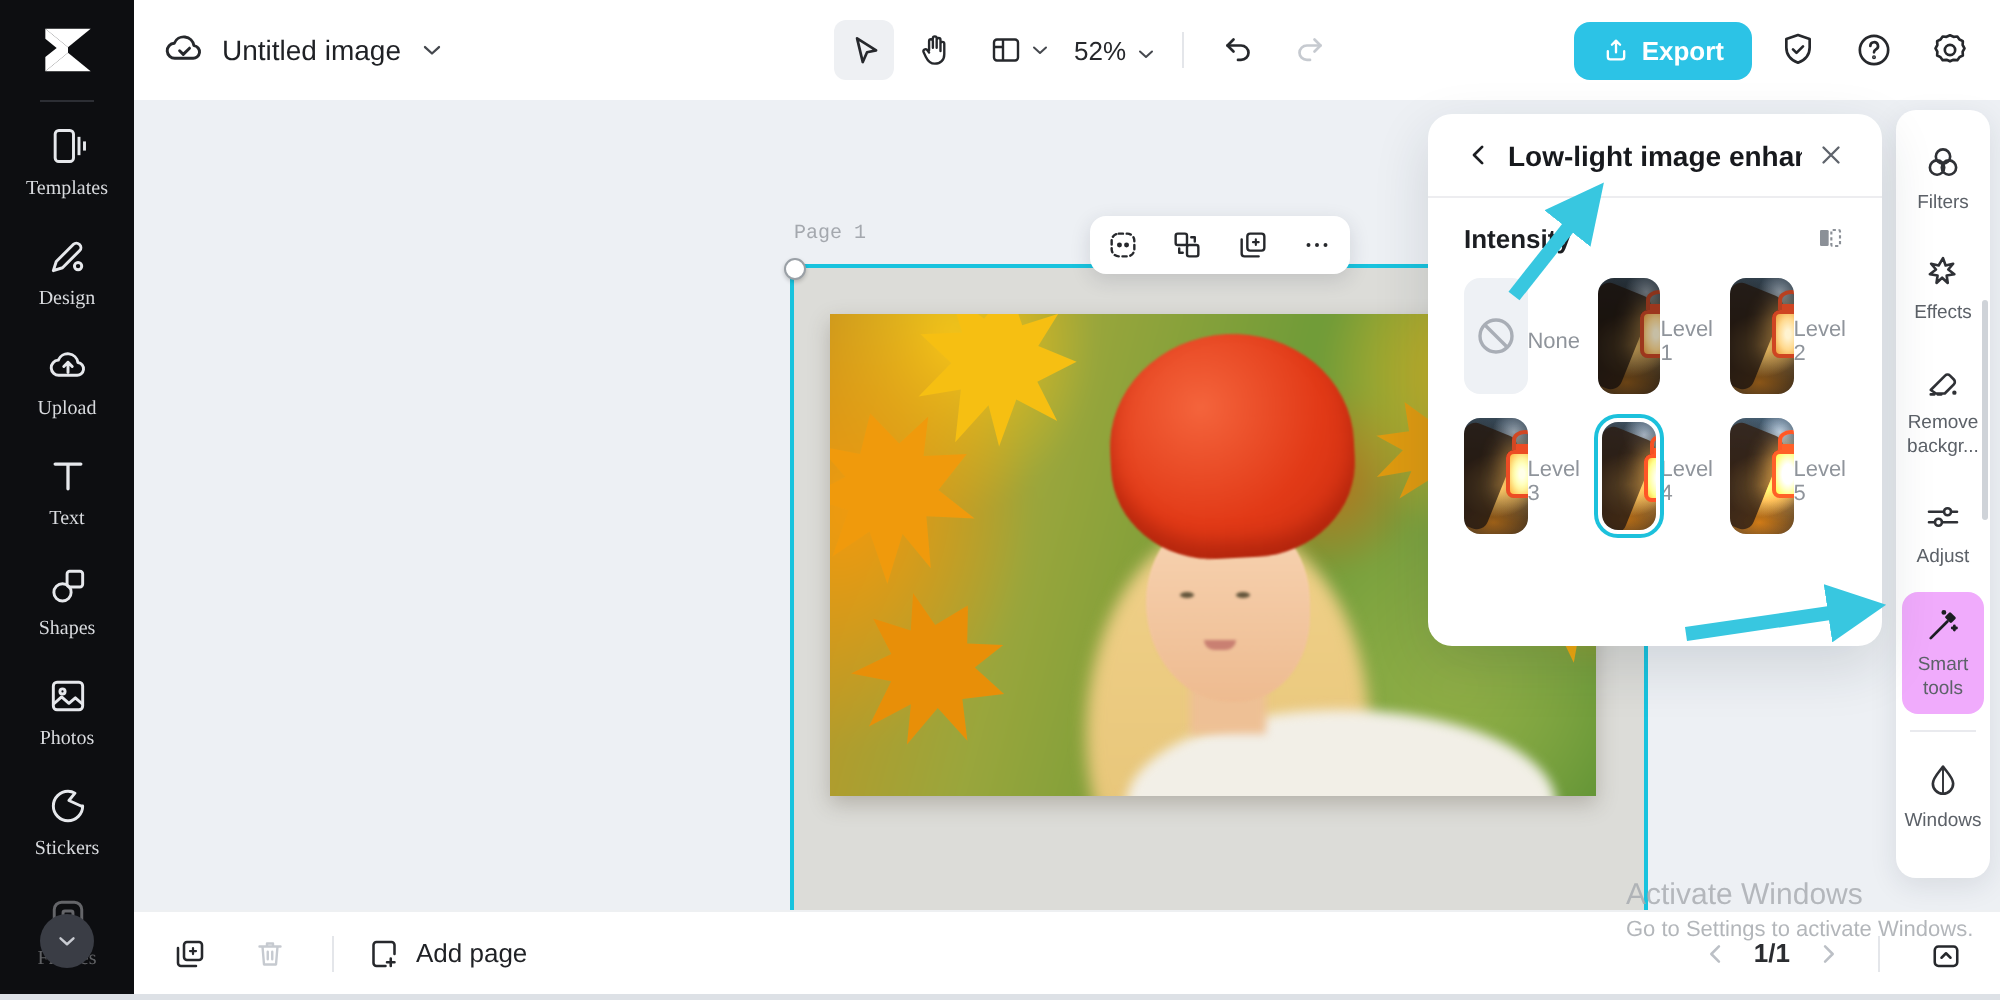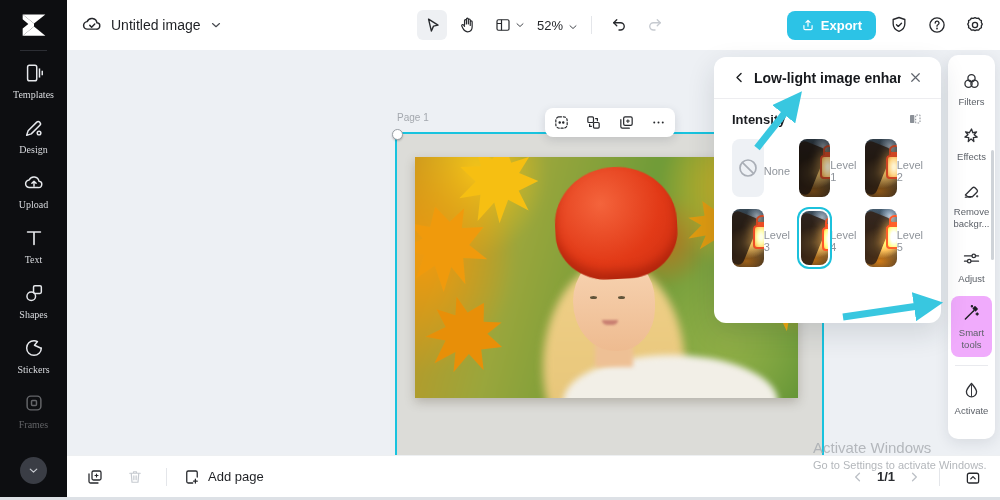--- a/index.html
+++ b/index.html
@@ -30,21 +30,21 @@
   .sidebar-divider { position:absolute; left:20px; top:0; width:27px; height:1px; background:#2c2e34; }
   .sb-items { position:absolute; left:0; top:12px; width:67px; display:flex; flex-direction:column; align-items:center; gap:17px; }
   .sb-item { display:flex; flex-direction:column; align-items:center; gap:5px; color:#e6e8ec; cursor:pointer; width:100%; }
   .sb-item .lbl { font-size:10px; color:#d8dade; }
   .sb-item.faded { opacity:.4; }
   .sb-collapse { position:absolute; left:20px; top:407px; width:27px; height:27px; border-radius:50%; background:#3a3d45; display:flex; align-items:center; justify-content:center; color:#c9ccd2; cursor:pointer; }
   .sb-handle { position:absolute; left:67px; top:228px; width:9px; height:42px; background:#17181c; border-radius:0 9px 9px 0; cursor:pointer; }
 
   
   .canvas { position:absolute; left:67px; top:50px; width:933px; height:405px; background:#edf0f4; }
-  .page-label { position:absolute; left:330px; top:62px; font-size:10px; color:#a4a8ae; }
+  .page-label { position:absolute; left:330px; top:62px; font-size:10px; color:#a4a8ae;font-family:Liberation Mono, monospace; }
   .page { position:absolute; left:330px; top:84px; width:425px; height:339px; background:#dcdcd8; outline:2px solid #18c3de; cursor:pointer; }
   .handle { position:absolute; width:11px; height:11px; border-radius:50%; background:#fff; border:1.5px solid #9aa0a6; box-shadow:0 1px 2px rgba(0,0,0,.2); z-index:6; cursor:pointer; }
   .float-toolbar { position:absolute; left:478px; top:58px; width:130px; height:29px; background:#fff; border-radius:8px; box-shadow:0 3px 10px rgba(40,50,70,.15); display:flex; align-items:center; justify-content:space-around; z-index:7; color:#26282c; }
   .float-toolbar .icon-btn{ width:24px; height:24px; }
   .page-copy-icon { position:absolute; left:699px; top:60px; color:#83888f; cursor:pointer; z-index:7; }
   .hscrollbar { position:absolute; left:337px; top:449px; width:396px; height:6px; border-radius:3px; background:#b8bcc2; cursor:pointer; }
 
   
   .photo { position:absolute; left:18px; top:23px; width:383px; height:241px; overflow:hidden; background:#7ba03e; box-shadow:0 4px 10px rgba(80,70,50,.28); cursor:pointer; }
   .ph-bg { position:absolute; inset:-12px;
@@ -261,20 +261,30 @@
         <span>
             <svg width="22" height="22" viewBox="0 0 24 24" fill="none" stroke="#e6e8ec" stroke-width="1.6" stroke-linejoin="round">
               <rect x="11.5" y="4" width="8.5" height="8.5" rx="1.5"></rect>
               <circle cx="9" cy="15.5" r="4.7"></circle>
             </svg>
           </span>
         <span class="lbl">Shapes</span>
       </div>
       <div class="sb-item">
         <span>
+            <svg width="22" height="22" viewBox="0 0 24 24" fill="none" stroke="#e6e8ec" stroke-width="1.6" stroke-linejoin="round">
+              <rect x="4" y="4.5" width="16" height="15" rx="2"></rect>
+              <circle cx="9" cy="9.5" r="1.4"></circle>
+              <path d="M4 16.5l4.5-4 4 3.5 3.5-3 4 3.5"></path>
+            </svg>
+          </span>
+        <span class="lbl">Photos</span>
+      </div>
+      <div class="sb-item">
+        <span>
             <svg width="22" height="22" viewBox="0 0 24 24" fill="none" stroke="#e6e8ec" stroke-width="1.6" stroke-linecap="round" stroke-linejoin="round">
               <path d="M20 12a8 8 0 1 1-8-8c1.5 0 2.6.3 3.8 1L12.5 9l6.6 3z"></path>
             </svg>
           </span>
         <span class="lbl">Stickers</span>
       </div>
       <div class="sb-item faded">
         <span>
             <svg width="22" height="22" viewBox="0 0 24 24" fill="none" stroke="#e6e8ec" stroke-width="1.6" stroke-linejoin="round">
               <rect x="4.5" y="4.5" width="15" height="15" rx="4"></rect>
@@ -497,21 +507,21 @@
       <span class="lbl">Smart tools</span>
     </div>
     <div class="rb-divider"></div>
     <div class="rb-item">
       <span>
           <svg width="21" height="21" viewBox="0 0 24 24" fill="none" stroke="#2f3136" stroke-width="1.5" stroke-linejoin="round">
             <path d="M12 3.8c2.9 3.8 5.8 6.6 5.8 9.7a5.8 5.8 0 0 1-11.6 0c0-3.1 2.9-5.9 5.8-9.7z"></path>
             <path d="M12 5v14" stroke-width="1.1"></path>
           </svg>
         </span>
-      <span class="lbl">Activate</span>
+      <span class="lbl">Windows</span>
     </div>
     <div class="rb-scrollbar"></div>
   </div>
 
   <div class="bottombar">
     <div class="bb-left">
       <div class="icon-btn">
         <svg width="18" height="18" viewBox="0 0 24 24" fill="none" stroke="#26282c" stroke-width="1.7" stroke-linecap="round" stroke-linejoin="round">
             <rect x="8" y="4" width="12" height="12" rx="2"></rect>
             <path d="M16 20H6a2 2 0 0 1-2-2V8"></path>

